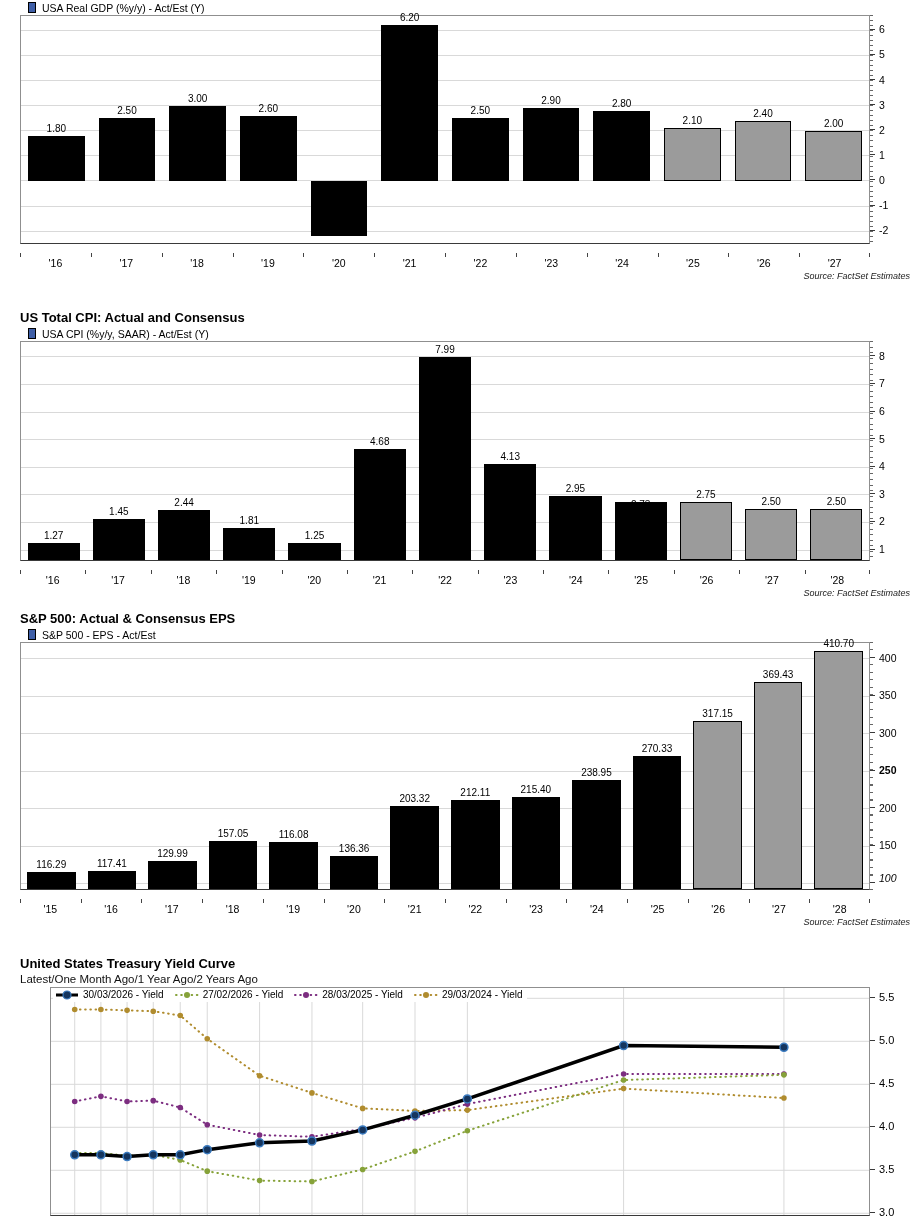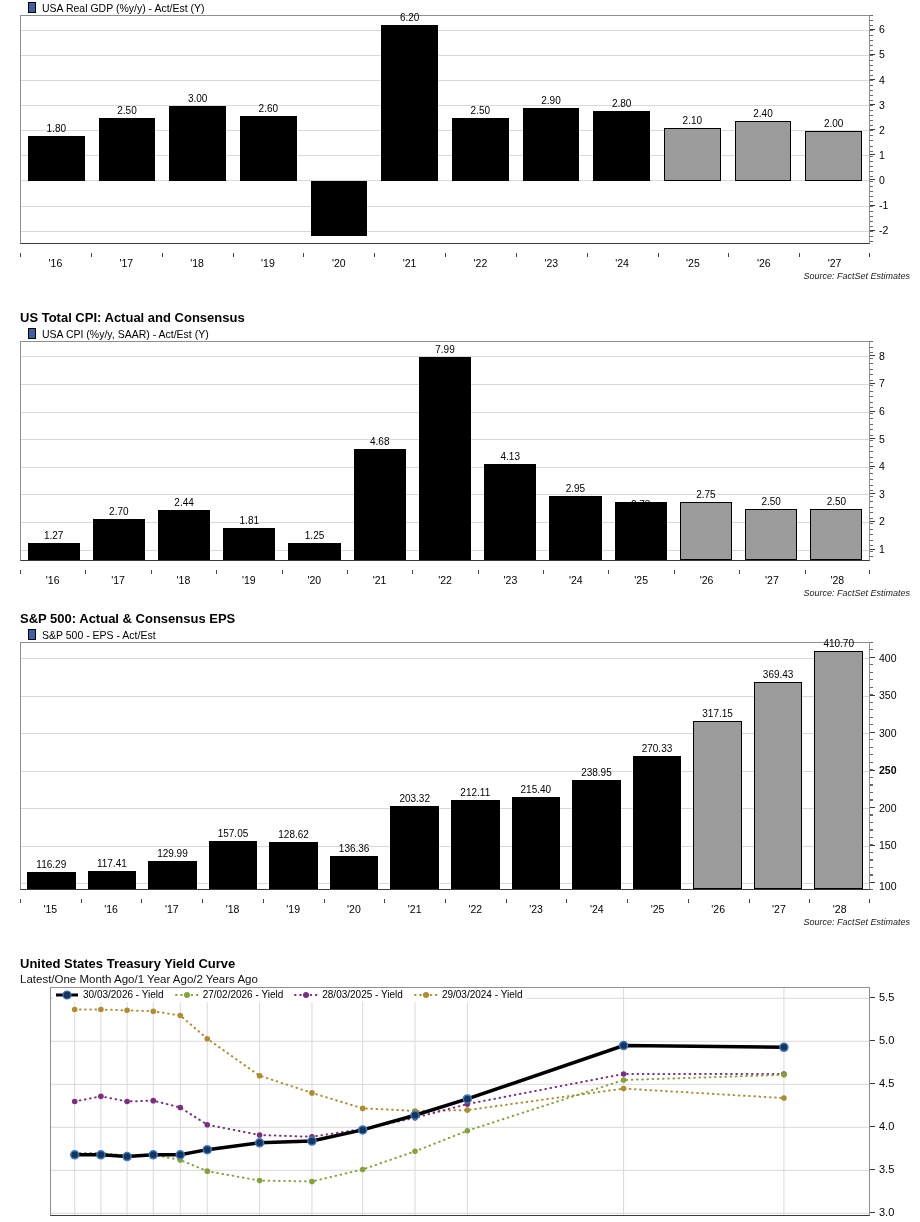--- a/index.html
+++ b/index.html
@@ -136,21 +136,21 @@
         <div class="grid" style="top: 41.9962px;"></div>
         <div class="grid" style="top: 69.5911px;"></div>
         <div class="grid" style="top: 97.1861px;"></div>
         <div class="grid" style="top: 124.781px;"></div>
         <div class="grid" style="top: 152.376px;"></div>
         <div class="grid" style="top: 179.971px;"></div>
         <div class="grid" style="top: 207.566px;"></div>
         <div class="bar" style="left: 0.769231%; width: 6.15385%; background: rgb(0, 0, 0); top: 200.615px; height: 17.3848px;"></div>
         <div class="blabel" style="left: 0%; width: 7.69231%; top: 187.615px;">1.27</div>
         <div class="bar" style="left: 8.46154%; width: 6.15385%; background: rgb(0, 0, 0); top: 176.884px; height: 41.1165px;"></div>
-        <div class="blabel" style="left: 7.69231%; width: 7.69231%; top: 163.884px;">2.70</div>
+        <div class="blabel" style="left: 7.69231%; width: 7.69231%; top: 163.884px;">1.45</div>
         <div class="bar" style="left: 16.1538%; width: 6.15385%; background: rgb(0, 0, 0); top: 168.329px; height: 49.6709px;"></div>
         <div class="blabel" style="left: 15.3846%; width: 7.69231%; top: 155.329px;">2.44</div>
         <div class="bar" style="left: 23.8462%; width: 6.15385%; background: rgb(0, 0, 0); top: 185.714px; height: 32.2861px;"></div>
         <div class="blabel" style="left: 23.0769%; width: 7.69231%; top: 172.714px;">1.81</div>
         <div class="bar" style="left: 31.5385%; width: 6.15385%; background: rgb(0, 0, 0); top: 201.167px; height: 16.8329px;"></div>
         <div class="blabel" style="left: 30.7692%; width: 7.69231%; top: 188.167px;">1.25</div>
         <div class="bar" style="left: 39.2308%; width: 6.15385%; background: rgb(0, 0, 0); top: 106.516px; height: 111.484px;"></div>
         <div class="blabel" style="left: 38.4615%; width: 7.69231%; top: 93.5165px;">4.68</div>
         <div class="bar" style="left: 46.9231%; width: 6.15385%; background: rgb(0, 0, 0); top: 15.1772px; height: 202.823px;"></div>
         <div class="blabel" style="left: 46.1538%; width: 7.69231%; top: 2.17722px;">7.99</div>
@@ -236,21 +236,21 @@
         <div class="grid" style="top: 240.25px;"></div>
         <div class="bar" style="left: 0.714286%; width: 5.71429%; background: rgb(0, 0, 0); top: 228.532px; height: 17.4675px;"></div>
         <div class="blabel" style="left: 0%; width: 7.14286%; top: 215.532px;">116.29</div>
         <div class="bar" style="left: 7.85714%; width: 5.71429%; background: rgb(0, 0, 0); top: 227.692px; height: 18.3075px;"></div>
         <div class="blabel" style="left: 7.14286%; width: 7.14286%; top: 214.692px;">117.41</div>
         <div class="bar" style="left: 15%; width: 5.71429%; background: rgb(0, 0, 0); top: 218.257px; height: 27.7425px;"></div>
         <div class="blabel" style="left: 14.2857%; width: 7.14286%; top: 205.257px;">129.99</div>
         <div class="bar" style="left: 22.1429%; width: 5.71429%; background: rgb(0, 0, 0); top: 197.962px; height: 48.0375px;"></div>
         <div class="blabel" style="left: 21.4286%; width: 7.14286%; top: 184.962px;">157.05</div>
         <div class="bar" style="left: 29.2857%; width: 5.71429%; background: rgb(0, 0, 0); top: 198.645px; height: 47.355px;"></div>
-        <div class="blabel" style="left: 28.5714%; width: 7.14286%; top: 185.645px;">128.62</div>
+        <div class="blabel" style="left: 28.5714%; width: 7.14286%; top: 185.645px;">116.08</div>
         <div class="bar" style="left: 36.4286%; width: 5.71429%; background: rgb(0, 0, 0); top: 213.48px; height: 32.52px;"></div>
         <div class="blabel" style="left: 35.7143%; width: 7.14286%; top: 200.48px;">136.36</div>
         <div class="bar" style="left: 43.5714%; width: 5.71429%; background: rgb(0, 0, 0); top: 163.26px; height: 82.74px;"></div>
         <div class="blabel" style="left: 42.8571%; width: 7.14286%; top: 150.26px;">203.32</div>
         <div class="bar" style="left: 50.7143%; width: 5.71429%; background: rgb(0, 0, 0); top: 156.667px; height: 89.3325px;"></div>
         <div class="blabel" style="left: 50%; width: 7.14286%; top: 143.667px;">212.11</div>
         <div class="bar" style="left: 57.8571%; width: 5.71429%; background: rgb(0, 0, 0); top: 154.2px; height: 91.8px;"></div>
         <div class="blabel" style="left: 57.1429%; width: 7.14286%; top: 141.2px;">215.40</div>
         <div class="bar" style="left: 65%; width: 5.71429%; background: rgb(0, 0, 0); top: 136.537px; height: 109.463px;"></div>
         <div class="blabel" style="left: 64.2857%; width: 7.14286%; top: 123.537px;">238.95</div>
@@ -271,21 +271,21 @@
         <div class="ylab" style="top: 53.25px;">350</div>
         <div class="ytick" style="top: 90.25px;"></div>
         <div class="ylab" style="top: 90.75px;">300</div>
         <div class="ytick" style="top: 127.75px;"></div>
         <div class="ylab" style="top: 128.25px; font-weight: bold;">250</div>
         <div class="ytick" style="top: 165.25px;"></div>
         <div class="ylab" style="top: 165.75px;">200</div>
         <div class="ytick" style="top: 202.75px;"></div>
         <div class="ylab" style="top: 203.25px;">150</div>
         <div class="ytick" style="top: 240.25px;"></div>
-        <div class="ylab" style="top: 244px;">100</div>
+        <div class="ylab" style="top: 236px; font-style: italic;">100</div>
       </div>
   </div>
   <div class="xrow" style="margin-right:40px">
       <div class="xcell" style="left: 0%; width: 7.14286%;">'15</div>
       <div class="xcell" style="left: 7.14286%; width: 7.14286%;">'16</div>
       <div class="xcell" style="left: 14.2857%; width: 7.14286%;">'17</div>
       <div class="xcell" style="left: 21.4286%; width: 7.14286%;">'18</div>
       <div class="xcell" style="left: 28.5714%; width: 7.14286%;">'19</div>
       <div class="xcell" style="left: 35.7143%; width: 7.14286%;">'20</div>
       <div class="xcell" style="left: 42.8571%; width: 7.14286%;">'21</div>

